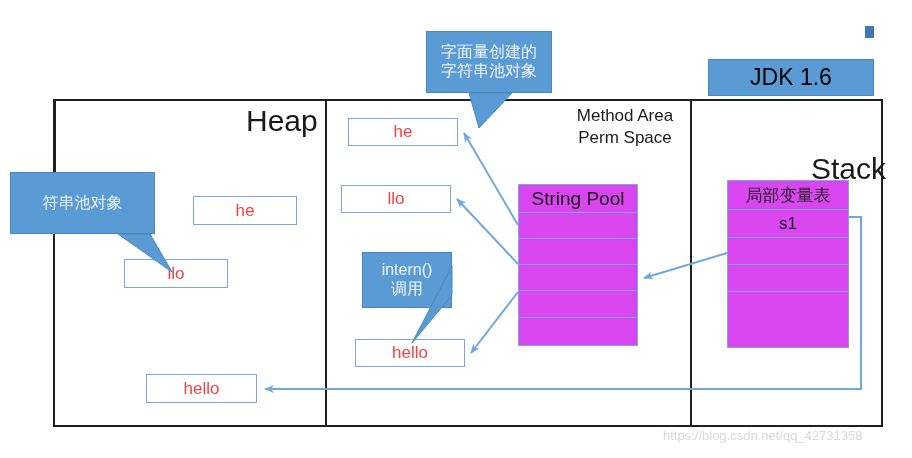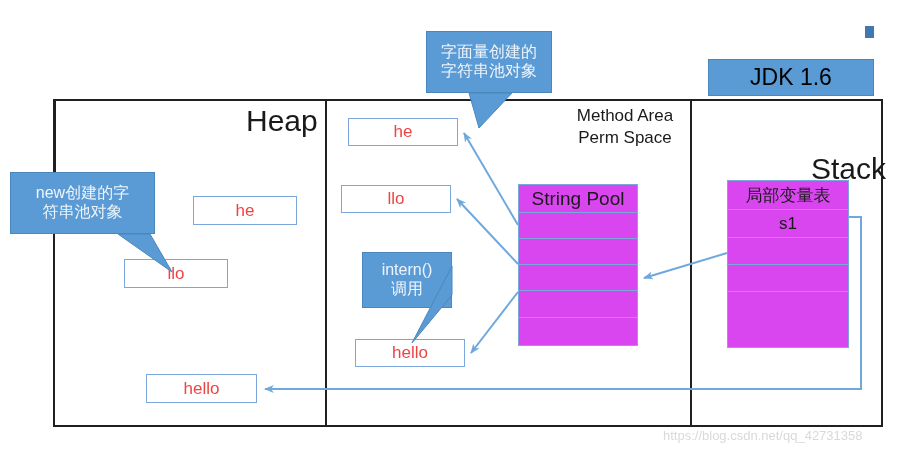--- a/index.html
+++ b/index.html
@@ -146,21 +146,20 @@
 
   <div class="tbl" style="left:727px;top:180px;width:122px;height:168px;">
     <div class="row head cn" style="height:29px;">局部变量表</div>
     <div class="row" style="height:28px;">s1</div>
     <div class="row" style="height:27px;"></div>
     <div class="row" style="height:27px;"></div>
     <div class="row" style="height:27px;"></div>
   </div>
 
   <div class="callout" style="left:10px;top:172px;width:145px;height:62px;">
-    <span class="ln">new创建的字</span>
     <span class="ln">符串池对象</span>
   </div>
 
   <div class="callout" style="left:426px;top:31px;width:126px;height:62px;">
     <span class="ln">字面量创建的</span>
     <span class="ln">字符串池对象</span>
   </div>
 
   <div class="callout" style="left:362px;top:252px;width:90px;height:56px;">
     <span class="ln">intern()</span>

